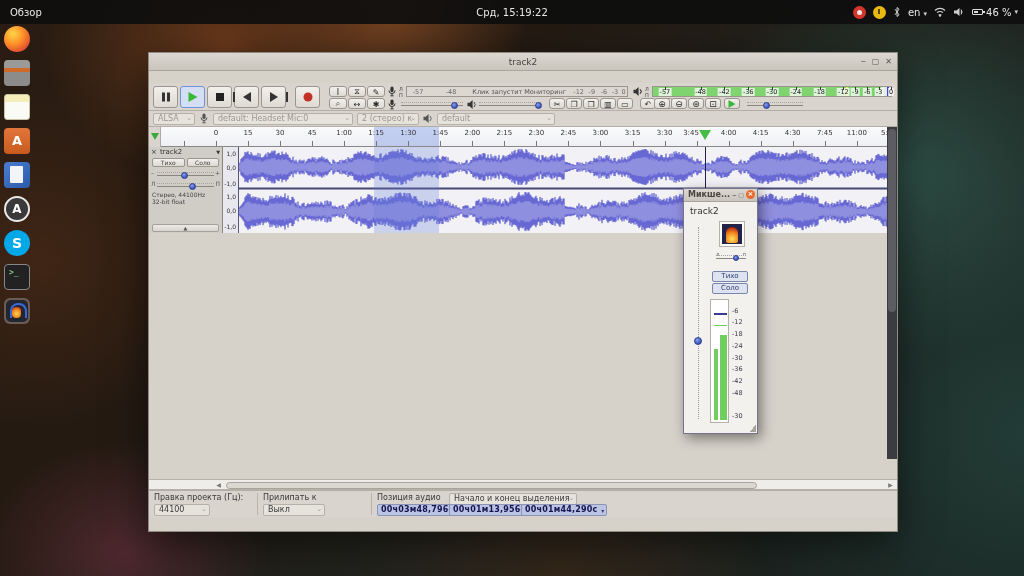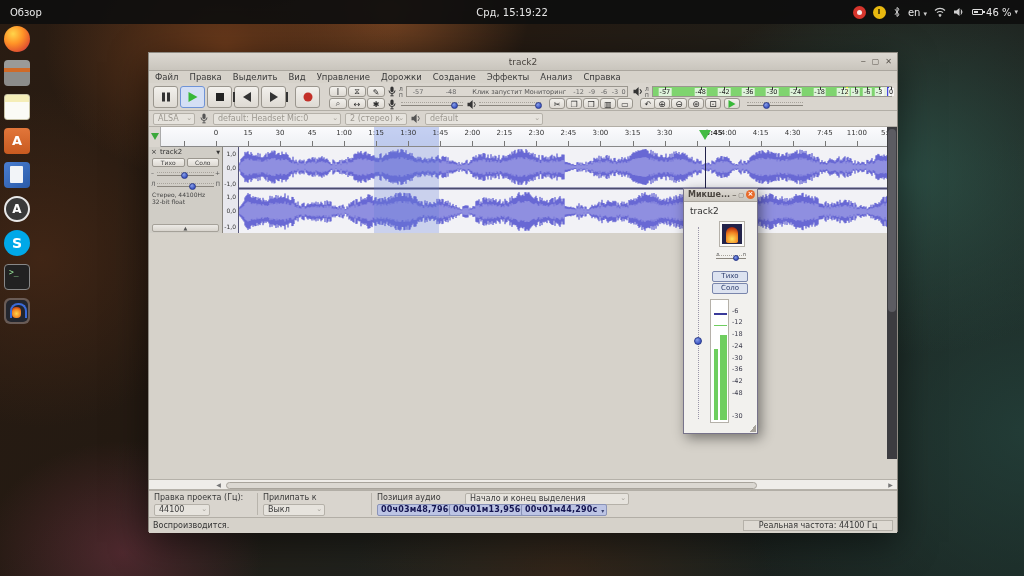--- a/index.html
+++ b/index.html
@@ -251,32 +251,20 @@
 
 <div class="win">
   <div class="titlebar">
     <span>track2</span>
     <span class="wbtns">
       <span>‒</span>
       <span>▢</span>
       <span>✕</span>
     </span>
   </div>
-  <div class="menubar">
-      <span class="menu-item">Файл</span>
-      <span class="menu-item">Правка</span>
-      <span class="menu-item">Выделить</span>
-      <span class="menu-item">Вид</span>
-      <span class="menu-item">Управление</span>
-      <span class="menu-item">Дорожки</span>
-      <span class="menu-item">Создание</span>
-      <span class="menu-item">Эффекты</span>
-      <span class="menu-item">Анализ</span>
-      <span class="menu-item">Справка</span>
-    </div>
 
   <div class="toolzone">
 
     <div class="tbtn" style="left:4px">
         <span class="glyph g-pause"></span>
       </div>
     <div class="tbtn active" style="left:31px">
         <span class="glyph g-play"></span>
       </div>
     <div class="tbtn" style="left:58px">
@@ -423,21 +411,21 @@
         <span class="sthumb" style="left:16px"></span>
       </div>
   </div>
 
   <div class="devbar">
     <span class="combo" style="width:42px">ALSA</span>
     <svg class="svg-ic" width="10" height="11" viewBox="0 0 10 11">
         <rect x="3.4" y="0.5" width="3.2" height="5.5" rx="1.6" fill="#555"></rect>
         <path d="M2 4.5a3 3 0 0 0 6 0M5 7.5v2M3.4 9.8h3.2" stroke="#555" fill="none"></path>
       </svg>
-    <span class="combo" style="width:128px">default: Headset Mic:0</span>
+    <span class="combo" style="width:140px">default: Headset Mic:0</span>
     <span class="combo" style="width:62px">2 (стерео) к</span>
     <svg class="svg-ic" width="10" height="11" viewBox="0 0 10 11">
         <path d="M.5 3.7h2.2L5.6 1v9L2.7 7.3H.5z" fill="#555"></path>
         <path d="M7 3a3.5 3.5 0 0 1 0 5" stroke="#555" fill="none" stroke-width=".9"></path>
       </svg>
     <span class="combo" style="width:118px">default</span>
   </div>
 
   <div class="pinbtn">
       <span class="pin-tri"></span>
@@ -469,21 +457,21 @@
       <span class="rlabel" style="left: 375.4px;">2:30</span>
       <span class="rtick" style="left: 375.4px;"></span>
       <span class="rlabel" style="left: 407.44px;">2:45</span>
       <span class="rtick" style="left: 407.44px;"></span>
       <span class="rlabel" style="left: 439.48px;">3:00</span>
       <span class="rtick" style="left: 439.48px;"></span>
       <span class="rlabel" style="left: 471.52px;">3:15</span>
       <span class="rtick" style="left: 471.52px;"></span>
       <span class="rlabel" style="left: 503.56px;">3:30</span>
       <span class="rtick" style="left: 503.56px;"></span>
-      <span class="rlabel" style="left: 553px; font-weight: bold;">3:45</span>
+      <span class="rlabel" style="left: 530px;">3:45</span>
       <span class="rtick" style="left: 535.6px;"></span>
       <span class="rlabel" style="left: 567.64px;">4:00</span>
       <span class="rtick" style="left: 567.64px;"></span>
       <span class="rlabel" style="left: 599.68px;">4:15</span>
       <span class="rtick" style="left: 599.68px;"></span>
       <span class="rlabel" style="left: 631.72px;">4:30</span>
       <span class="rtick" style="left: 631.72px;"></span>
       <span class="rlabel" style="left: 663.76px;">7:45</span>
       <span class="rtick" style="left: 663.76px;"></span>
       <span class="rlabel" style="left: 695.8px;">11:00</span>
@@ -560,29 +548,25 @@
 
   <div class="selbar">
     <span class="sb-label" style="left:5px">Правка проекта (Гц):</span>
     <span class="combo" style="position:absolute; left:5px; top:13px; width:56px; color:#3a3a3a">44100</span>
     <span class="sb-sep" style="left:108px"></span>
     <span class="sb-label" style="left:114px">Прилипать к</span>
     <span class="combo" style="position:absolute; left:114px; top:13px; width:62px; color:#3a3a3a">Выкл</span>
     <span class="sb-sep" style="left:222px"></span>
     <span class="sb-label" style="left:228px">Позиция аудио</span>
     <span class="timefield" style="left:228px">00ч03м48,796с</span>
-    <span class="combo" style="position:absolute; left:316px; top:2px; width:164px; color:#3a3a3a">Начало и конец выделения</span>
+    <span class="combo" style="position:absolute; left:300px; top:2px; width:128px; color:#3a3a3a">Начало и конец выделения</span>
     <span class="timefield" style="left:300px">00ч01м13,956с</span>
     <span class="timefield" style="left:372px">00ч01м44,290с</span>
   </div>
 
-  <div class="statusbar">
-    <span style="position:absolute; left:4px; top:3px">Воспроизводится.</span>
-    <span class="st-right">Реальная частота: 44100 Гц</span>
-  </div>
 </div>
 
 <div class="mixer">
   <div class="mx-title">
     <span>Микше...</span>
     <span class="mx-btns">
       <span class="mx-b">‒</span>
       <span class="mx-b">▢</span>
       <span class="mx-close">×</span>
     </span>

